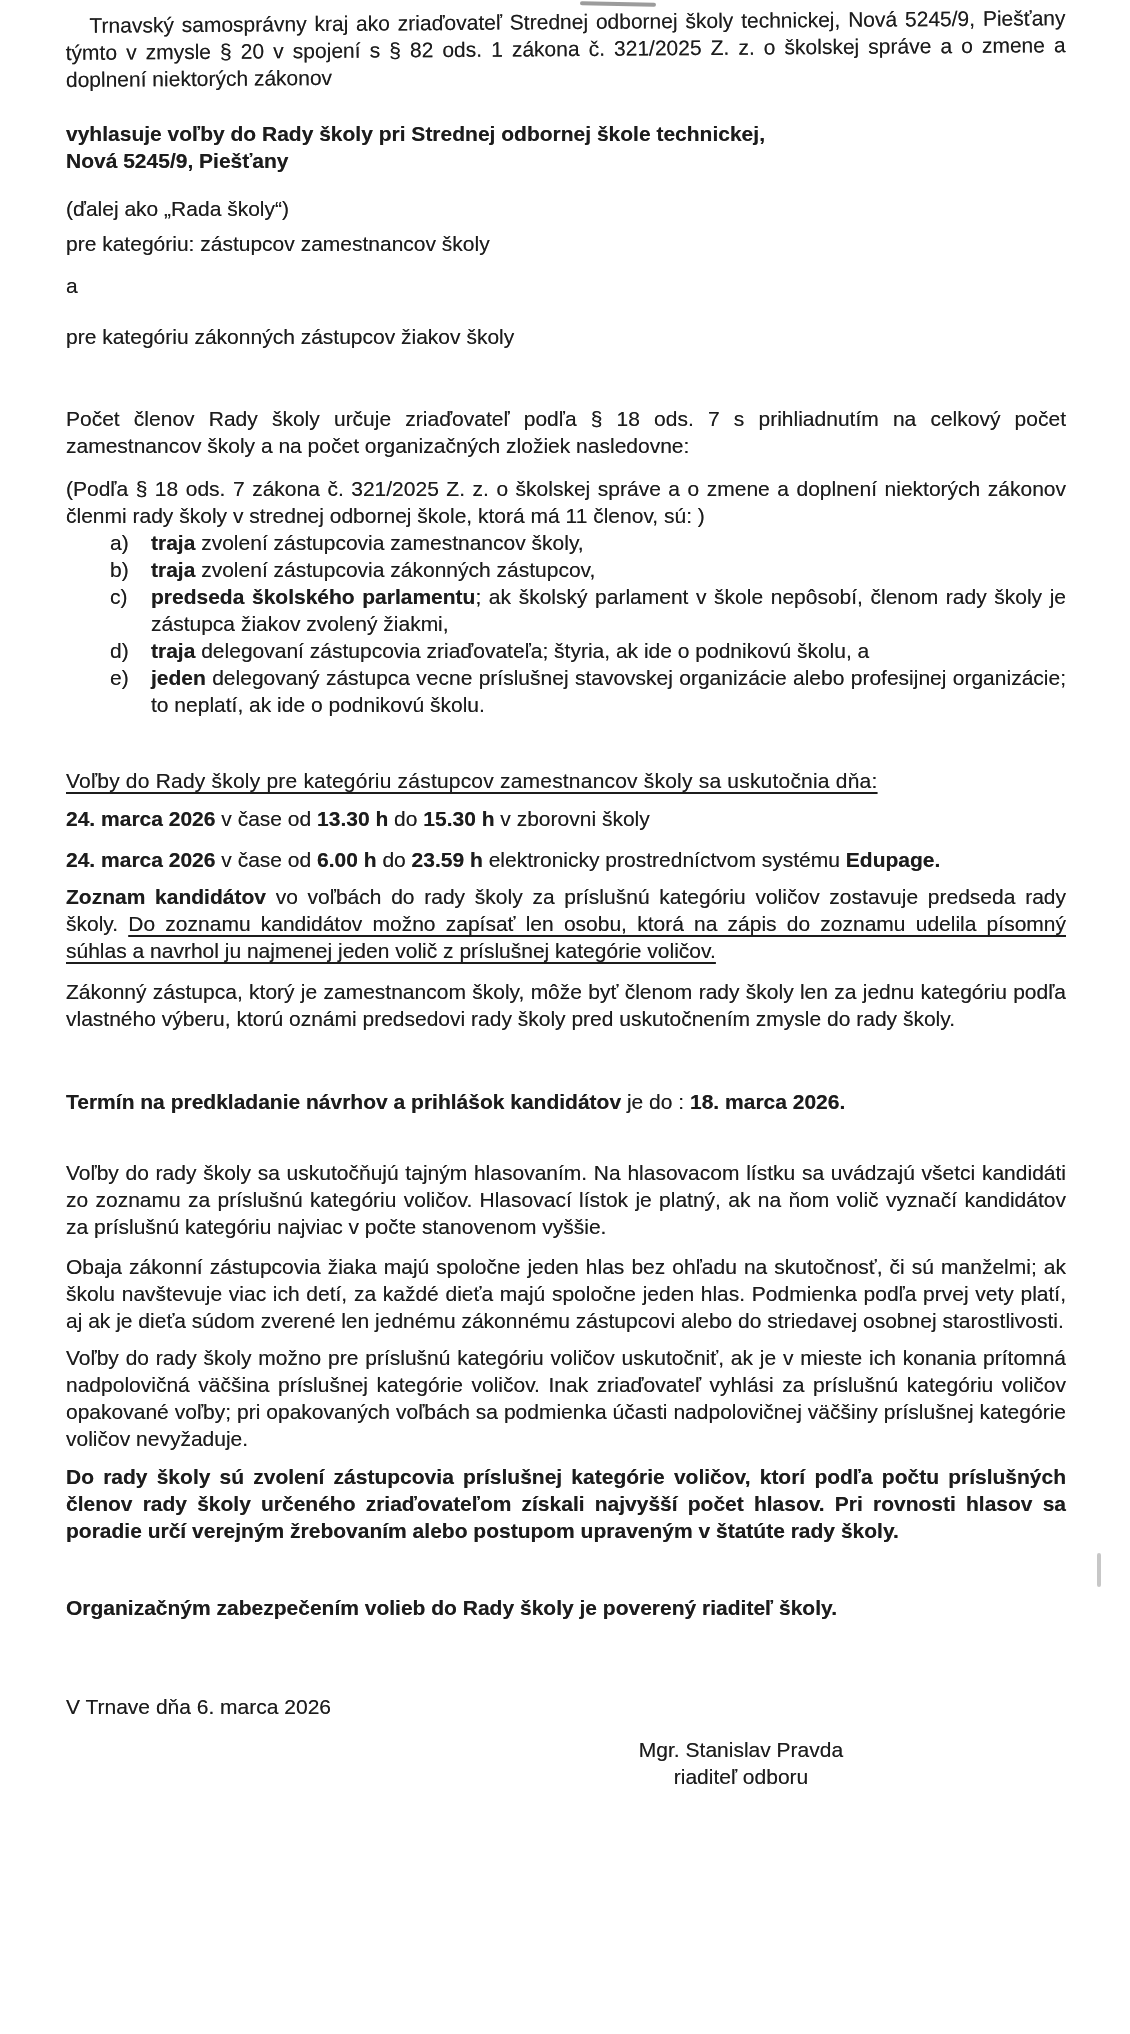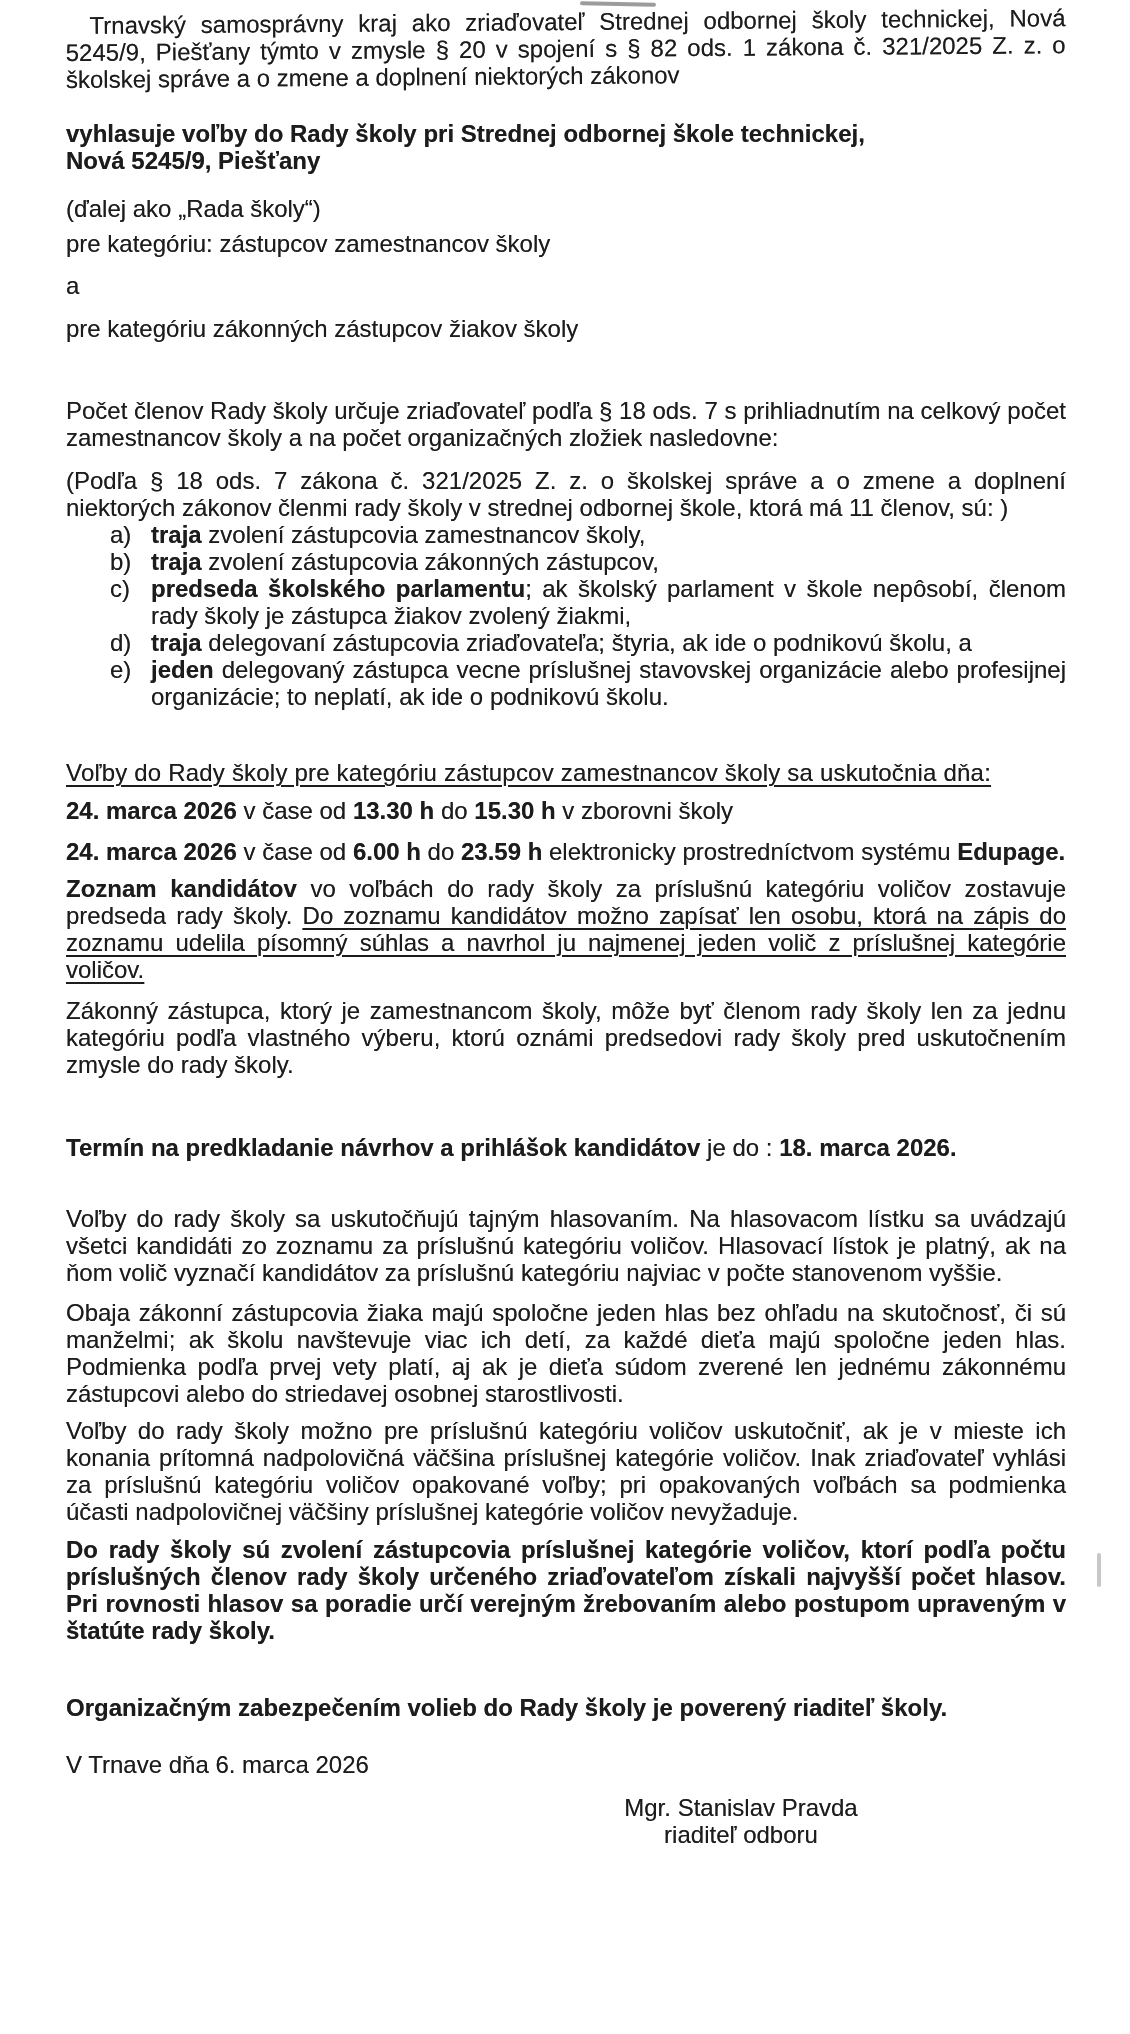--- a/index.html
+++ b/index.html
@@ -14,21 +14,21 @@
     position: relative;
     font-family: "Liberation Sans", "DejaVu Sans", sans-serif;
     color: #1c1c1c;
   }
   .page {
     position: relative;
     width: 1130px;
     height: 2034px;
     box-sizing: border-box;
     padding: 12px 64px 0 66px;
-    font-size: 24px;
+    font-size: 21px;
     line-height: 27px;
     text-shadow: 0 0 0.35px rgba(0,0,0,0.55);
   }
   p { margin: 0; }
   .justify { text-align: justify; }
   .b, .bold { font-weight: bold; }
   .u, .underline {
     text-decoration: underline;
     text-decoration-thickness: 1.6px;
     text-underline-offset: 4px;
@@ -42,38 +42,38 @@
   }
   
   .center-col {
     width: 904px;
     text-align: left;
   }
   .m-proclamation { margin-top: 27px; }
   .m-alias        { margin-top: 21px; }
   .m-cat1         { margin-top: 8px; }
   .m-conj         { margin-top: 15px; }
-  .m-cat2         { margin-top: 16px; }
+  .m-cat2         { margin-top: 24px; }
   .m-members      { margin-top: 55px; }
   .m-legalnote    { margin-top: 16px; }
   .m-list         { margin-top: 16px; }
   .m-h1           { margin-top: 49px; }
   .m-d1           { margin-top: 11px; }
   .m-h2           { margin-top: 15px; }
   .m-d2           { margin-top: 14px; }
   .m-candidates   { margin-top: 10px; }
   .m-guardian     { margin-top: 14px; }
   .m-deadline     { margin-top: 56px; }
   .m-voting       { margin-top: 44px; }
   .m-guardvote    { margin-top: 13px; }
   .m-quorum       { margin-top: 10px; }
   .m-results      { margin-top: 11px; }
   .m-meeting      { margin-top: 48px; }
   .m-organization { margin-top: 50px; }
-  .m-place        { margin-top: 30px; }
+  .m-place        { margin-top: 72px; }
   .m-signature    { margin-top: 5px; }
 
   ul.members {
     list-style: none;
     margin: 0;
     padding: 0;
   }
   ul.members li {
     position: relative;
     padding-left: 85px;

